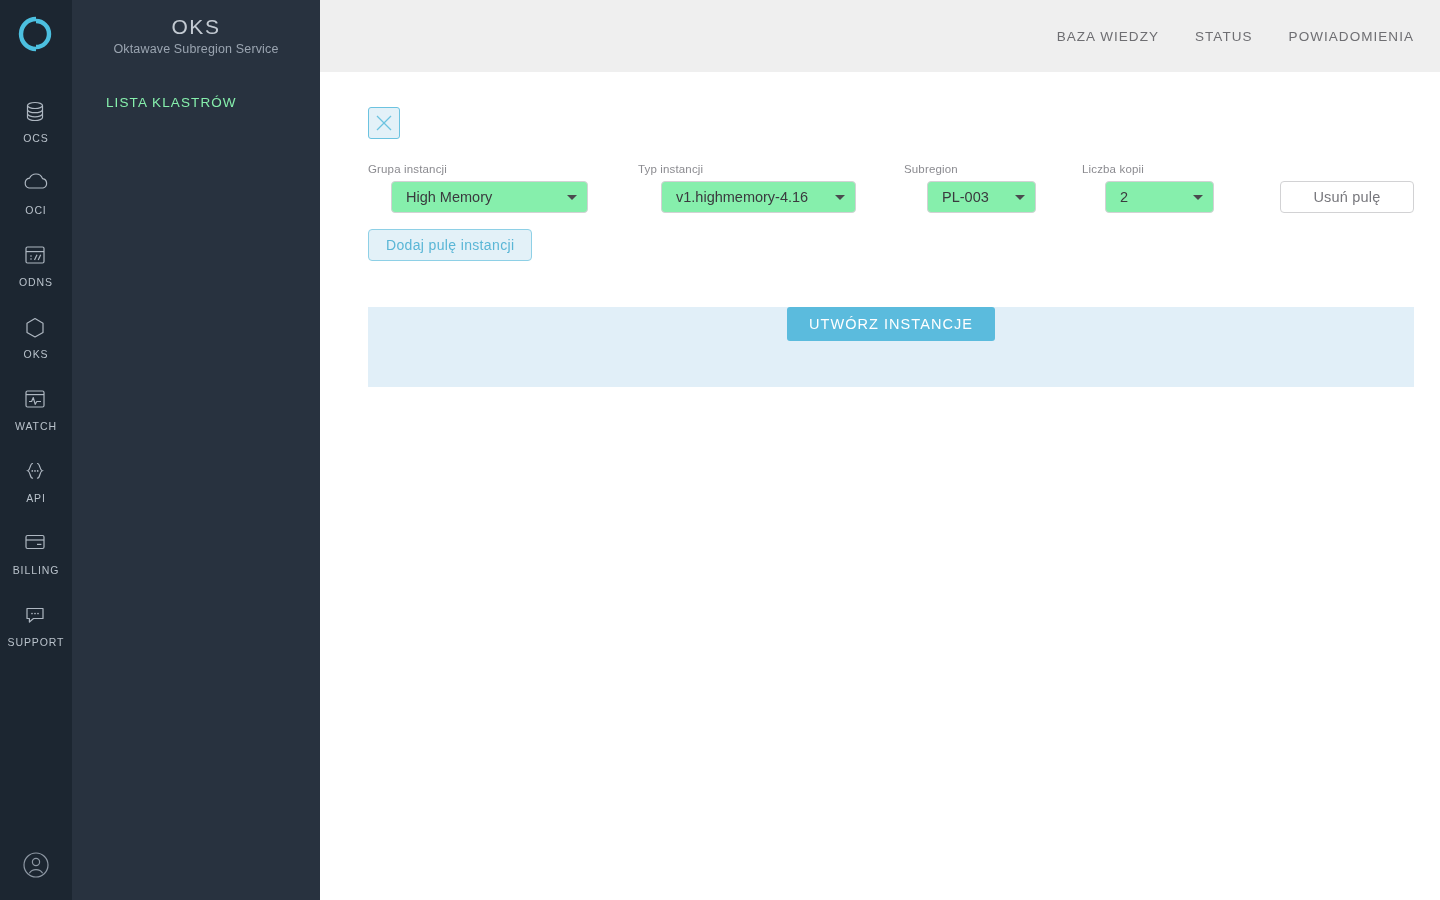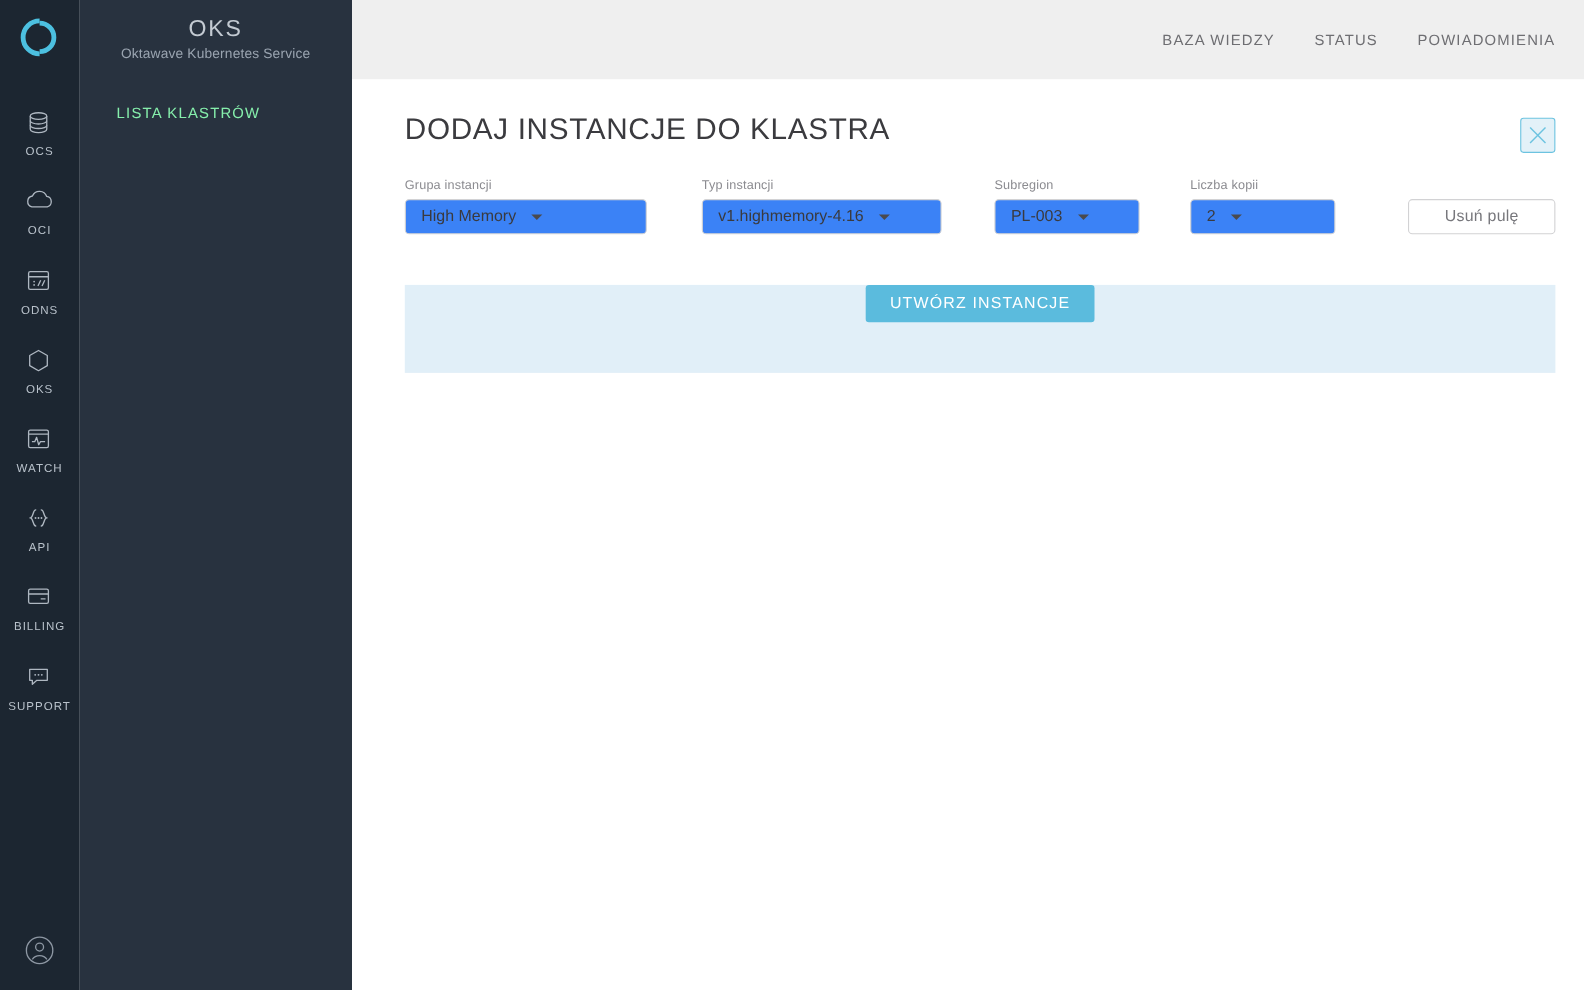--- a/index.html
+++ b/index.html
@@ -95,23 +95,24 @@
   
   .pool-row {
     display: flex; align-items: flex-end; margin-top: 24px; gap: 0;
   }
   .field { display: flex; flex-direction: column; }
   .field-label {
     font-size: 11.5px; color: #8b8b90; letter-spacing: 0.15px; margin-bottom: 6px;
   }
   .select {
     height: 32px; border: 1px solid #d2d2d4; border-radius: 4px;
-    background: #3b82f6; display: flex; align-items: center;
+    background: #86efac; display: flex; align-items: center;
     padding: 0 10px 0 14px; cursor: pointer; position: relative;
-    justify-content: flex-start;
+    justify-content: space-between;
+    margin-left: 23px;
   }
   .select-value {
     font-size: 14.5px; color: #3a3a3e; white-space: nowrap;
   }
   .caret {
     width: 0; height: 0; margin-left: 14px;
     border-left: 5px solid transparent; border-right: 5px solid transparent;
     border-top: 5px solid #4a4a4e;
   }
   .f-group { width: 220px; margin-right: 50px; }
@@ -264,41 +265,40 @@
           <circle cx="15" cy="12" r="3.6" fill="none" stroke="#8e98a4" stroke-width="1.2"></circle>
           <path d="M8.4 23.2 A7.4 6.4 0 0 1 21.6 23.2" fill="none" stroke="#8e98a4" stroke-width="1.2"></path>
         </svg>
       </span>
     </div>
   </nav>
 
   <aside class="panel">
     <div class="panel-head">
       <div class="panel-title">OKS</div>
-      <div class="panel-sub">Oktawave Kubernetes Service</div>
+      <div class="panel-sub">Oktawave Subregion Service</div>
     </div>
     <div class="panel-menu">
       <div class="panel-menu-item">LISTA KLASTRÓW</div>
     </div>
   </aside>
 
   <section class="right">
 
     <header class="topbar">
       <nav class="topnav">
         <span class="topnav-item">BAZA WIEDZY</span>
         <span class="topnav-item">STATUS</span>
         <span class="topnav-item">POWIADOMIENIA</span>
       </nav>
     </header>
 
     <main class="content">
 
       <div class="page-head">
-        <h1 class="page-title">DODAJ INSTANCJE DO KLASTRA</h1>
         <button class="close-btn">
           <svg width="18" height="18" viewBox="0 0 18 18">
             <line x1="2" y1="2" x2="16" y2="16" stroke="#6cc3e0" stroke-width="1.3"></line>
             <line x1="16" y1="2" x2="2" y2="16" stroke="#6cc3e0" stroke-width="1.3"></line>
           </svg>
         </button>
       </div>
 
       <div class="pool-row">
 
@@ -330,20 +330,21 @@
           <label class="field-label">Liczba kopii</label>
           <div class="select">
             <span class="select-value">2</span>
             <span class="caret"></span>
           </div>
         </div>
 
         <button class="btn-remove">Usuń pulę</button>
       </div>
 
+      <button class="btn-add-pool">Dodaj pulę instancji</button>
 
       <div class="action-bar">
         <button class="btn-create">UTWÓRZ INSTANCJE</button>
       </div>
 
     </main>
   </section>
 </div>
 
 </body></html>

